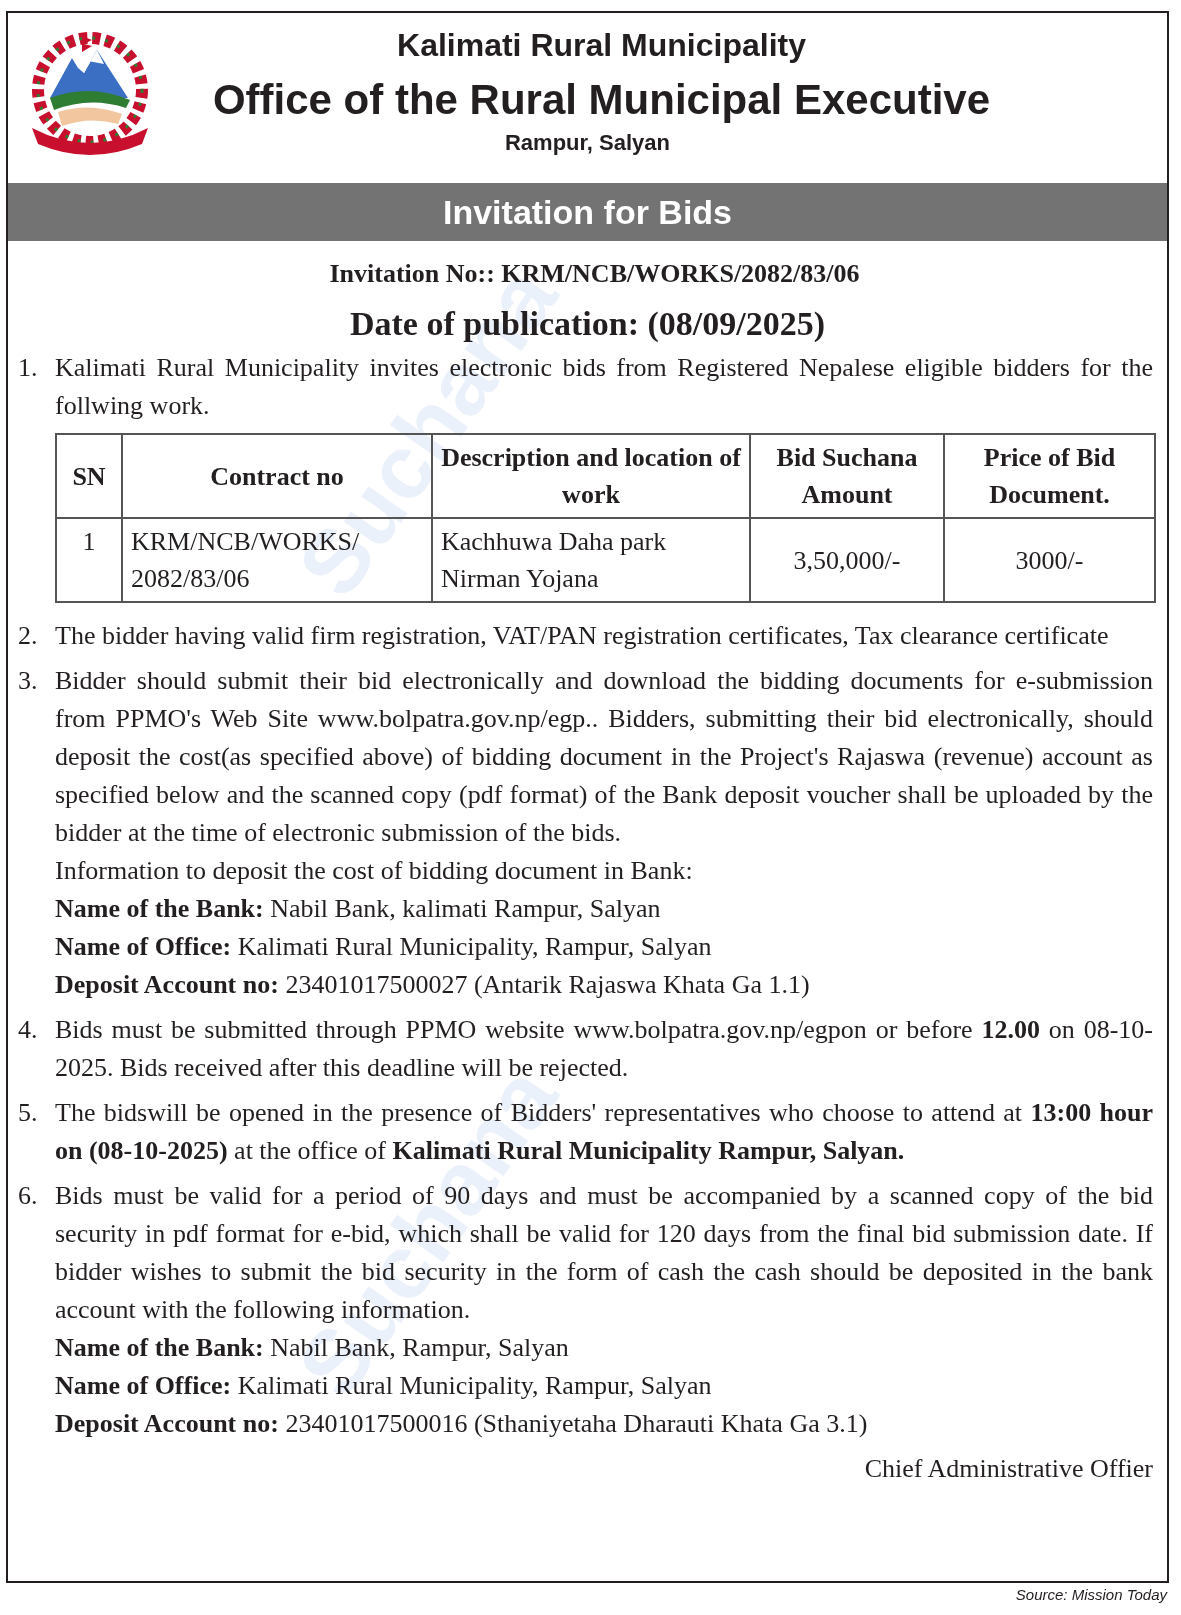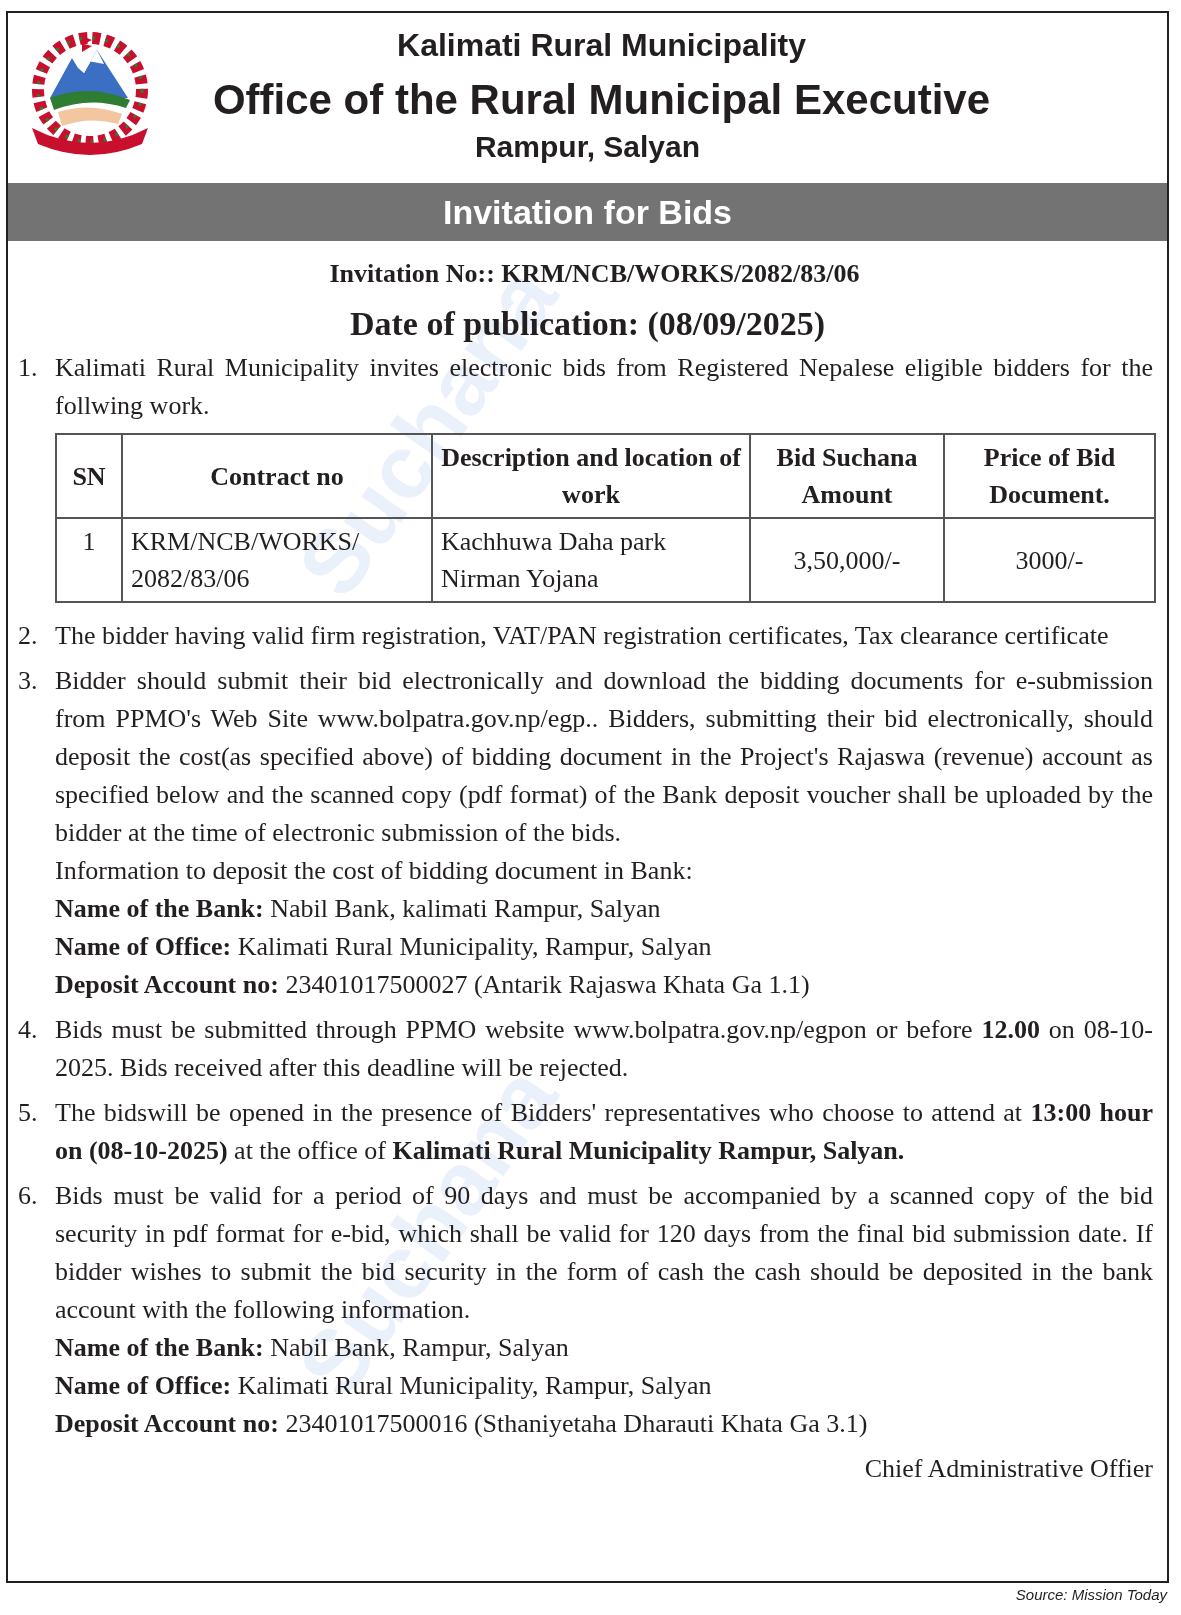--- a/index.html
+++ b/index.html
@@ -2,21 +2,21 @@
 <html><head>
 <meta charset="utf-8">
 <style>
   html,body{margin:0;padding:0;background:#fff;}
   body{width:1181px;height:1615px;position:relative;overflow:hidden;font-family:"Liberation Serif",serif;color:#231f20;}
   .frame{position:absolute;left:6px;top:11px;width:1163px;height:1572px;border:2px solid #231f20;box-sizing:border-box;}
   .header{position:absolute;left:0;top:0;width:100%;height:170px;}
   .emblem{position:absolute;left:14px;top:15px;width:136px;height:130px;}
   .h1{position:absolute;left:0;right:0;top:14px;text-align:center;font-family:"Liberation Sans",sans-serif;font-weight:bold;font-size:32px;padding-left:28px;}
   .h2{position:absolute;left:0;right:0;top:63px;text-align:center;font-family:"Liberation Sans",sans-serif;font-weight:bold;font-size:42px;padding-left:28px;}
-  .h3{position:absolute;left:0;right:0;top:117px;text-align:center;font-family:"Liberation Sans",sans-serif;font-weight:bold;font-size:30px;}
+  .h3{position:absolute;left:0;right:0;top:117px;text-align:center;font-family:"Liberation Sans",sans-serif;font-weight:bold;font-size:22px;}
   .banner{position:absolute;left:0;top:170px;width:100%;height:58px;background:#737373;color:#fff;text-align:center;font-family:"Liberation Sans",sans-serif;font-weight:bold;font-size:34px;line-height:58px;}
   .inv{position:absolute;left:14px;right:0;top:246px;text-align:center;font-weight:bold;font-size:26px;}
   .pub{position:absolute;left:0;right:0;top:292px;text-align:center;font-weight:bold;font-size:34px;}
   .body{position:absolute;left:10px;right:14px;top:336px;font-size:26px;line-height:38px;text-align:justify;}
   .item{position:relative;padding-left:37px;margin-bottom:7px;}
   .num{position:absolute;left:0;top:0;}
   table{border-collapse:collapse;width:1101px;margin:8px 0 14px 0;font-size:26px;}
   td,th{border:2px solid #555;padding:4px 8px;line-height:37px;}
   th{font-weight:bold;text-align:center;}
   .c{text-align:center;}

